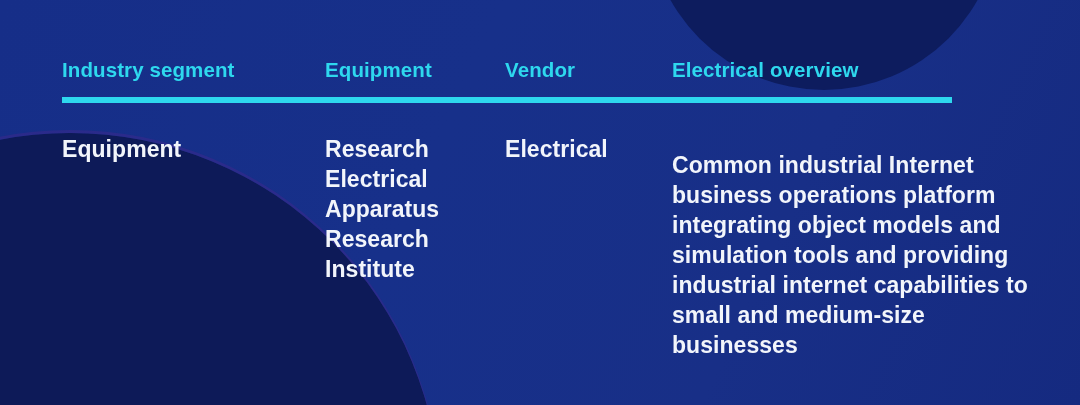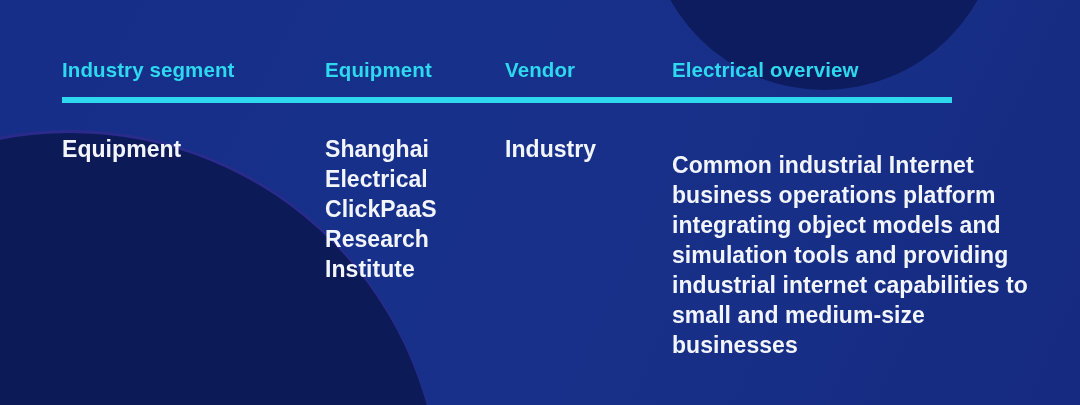--- a/index.html
+++ b/index.html
@@ -113,26 +113,26 @@
 
   <div id="table">
 
     <div class="col" id="col-0">
       <div class="col-head">Industry segment</div>
       <div class="col-cell" id="cell-0">Equipment</div>
     </div>
 
     <div class="col" id="col-1">
       <div class="col-head">Equipment</div>
-      <div class="col-cell" id="cell-1">Shanghai Electrical ClickPaaS Research Institute</div>
+      <div class="col-cell" id="cell-1">Research Electrical Apparatus Research Institute</div>
     </div>
 
     <div class="col" id="col-2">
       <div class="col-head">Vendor</div>
-      <div class="col-cell" id="cell-2">Industry</div>
+      <div class="col-cell" id="cell-2">Electrical</div>
     </div>
 
     <div class="col" id="col-3">
       <div class="col-head">Electrical overview</div>
       <div class="col-cell" id="cell-3">Common industrial Internet business operations  platform integrating object models and simulation tools and providing industrial internet capabilities to small and medium-size businesses</div>
     </div>
 
     <div id="header-rule"></div>
 
   </div>

